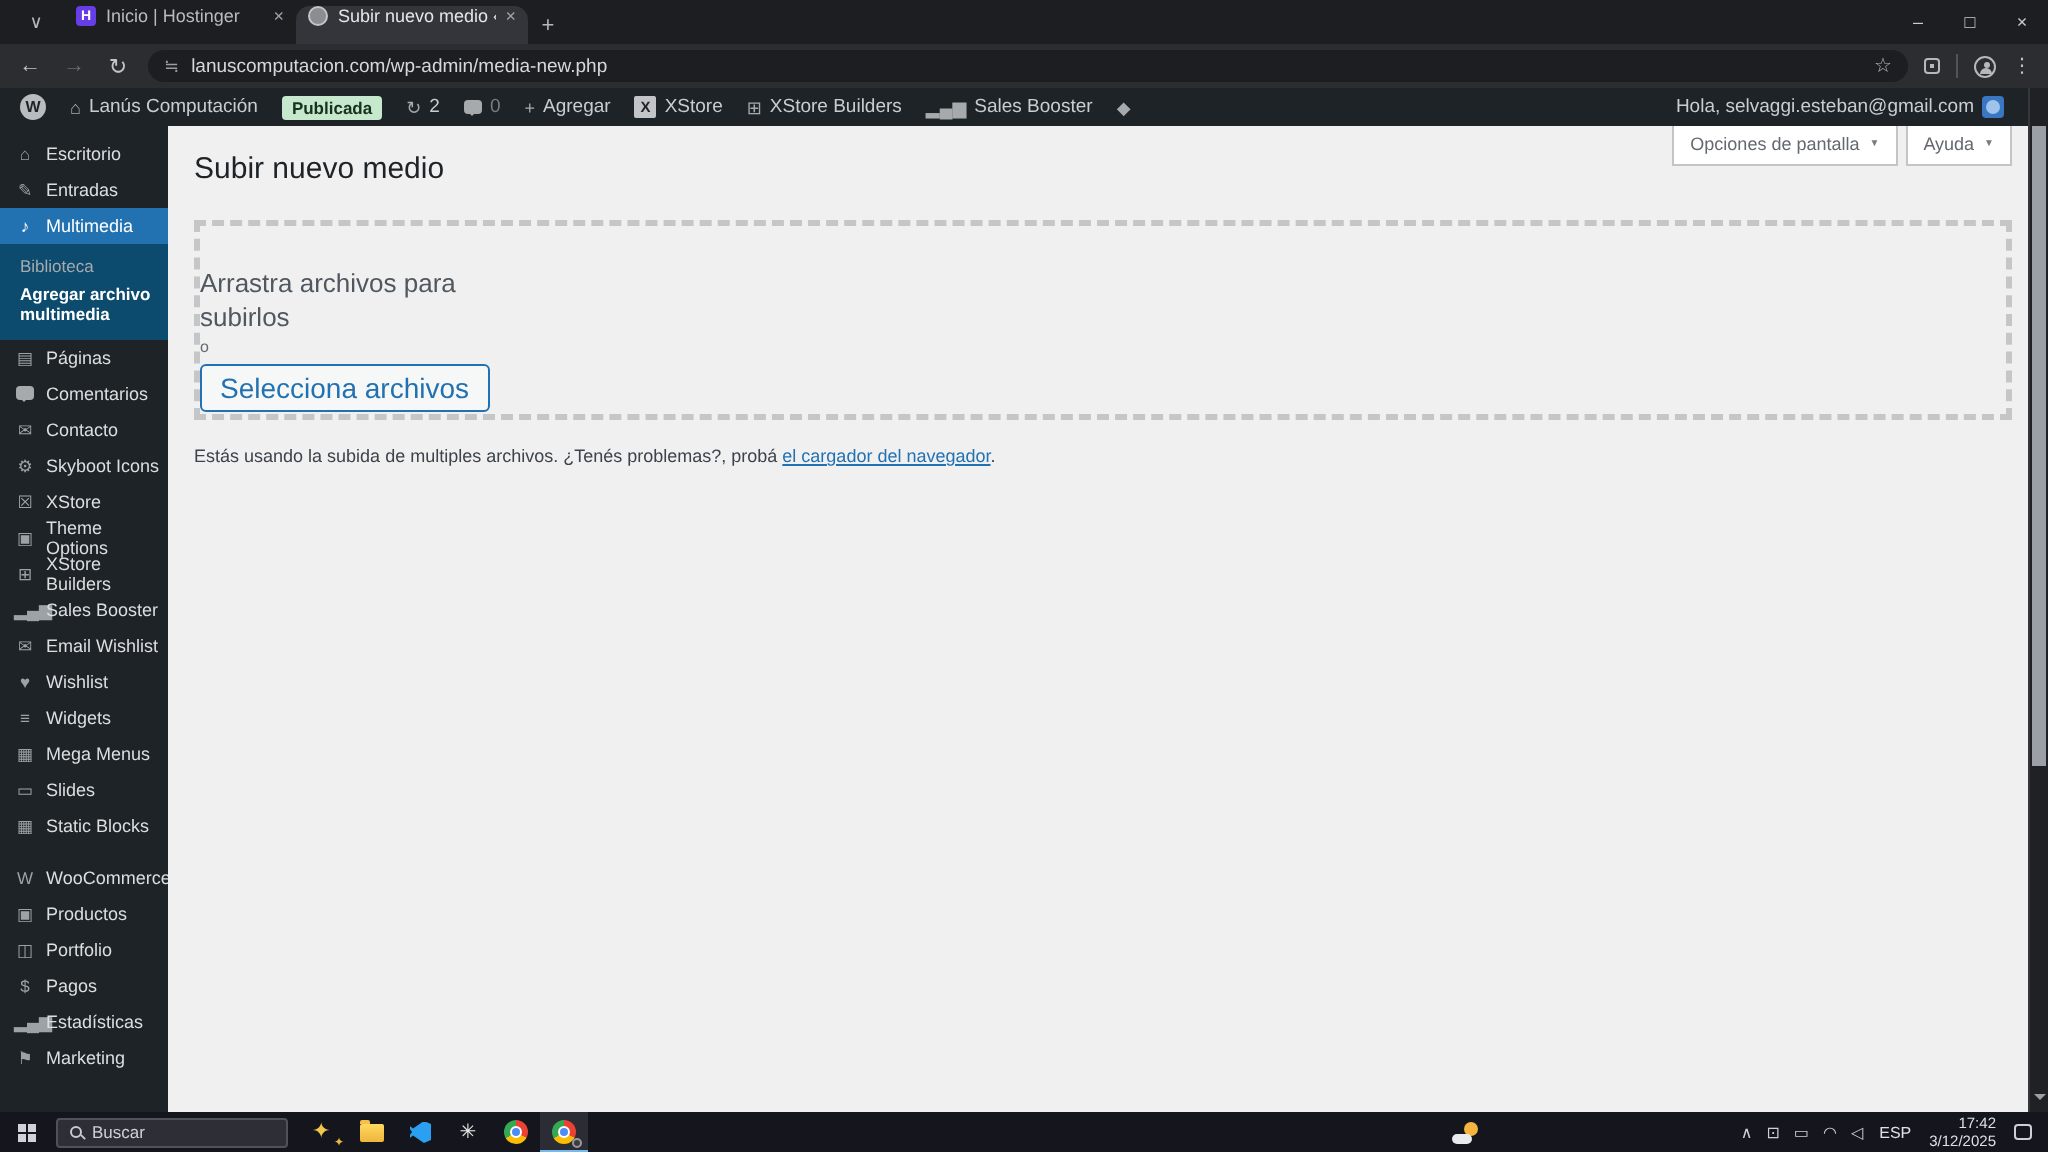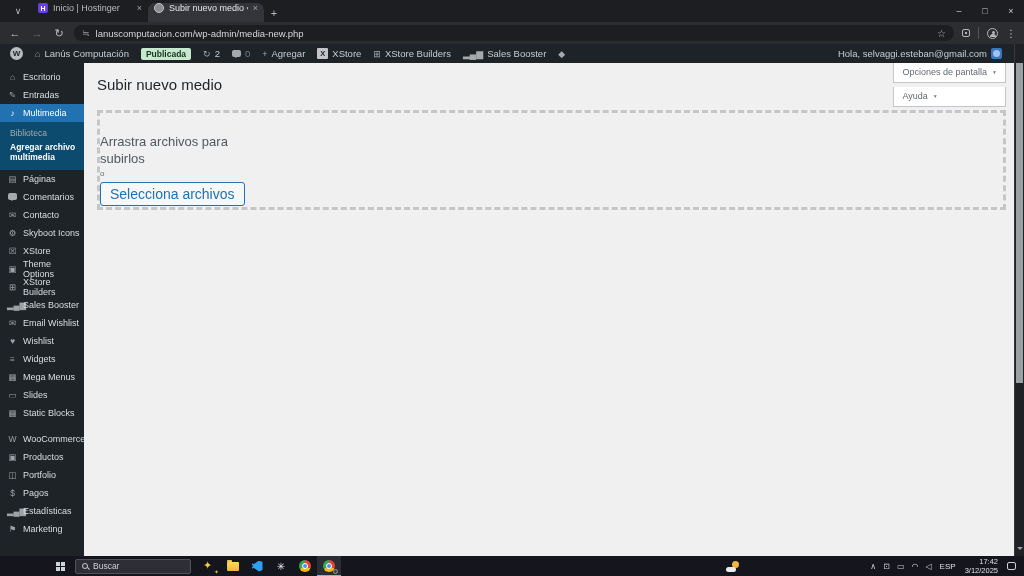--- a/index.html
+++ b/index.html
@@ -71,42 +71,42 @@
   .si.active .si-ico { color:#fff; }
   .si.active::after { content:""; position:absolute; right:-8px; top:50%; margin-top:-5px;
                       border:5px solid transparent; border-left-color:#2271b1; z-index:3; }
   .si.sep { margin-top:8px; }
   .submenu { background:#0c4a6e; padding:4px 0 6px; }
   .sub-item { padding:2px 8px 2px 10px; color:#a7aaad; font-size:8.5px; line-height:10px; }
   .sub-item.current { color:#fff; font-weight:bold; }
 
   
   .content { flex:1; background:#f0f0f1; position:relative; padding:0 18px 0 13px; min-width:0; }
-  .screen-tabs { position:absolute; top:0; right:18px; display:flex; gap:4px;flex-direction:column; }
+  .screen-tabs { position:absolute; top:0; right:18px; display:flex; gap:4px; }
   .stab { background:#fff; border:1px solid #c3c4c7; border-top:none; color:#646970; font-size:9px;
           padding:4px 8px 5px; display:flex; align-items:center; gap:5px; }
   .stab .caret { font-size:5px; color:#787c82; }
   .page-title { font-size:15px; font-weight:400; color:#1d2327; padding-top:13px; }
   .dropzone { margin-top:17px; border:3px dashed #c5c6c8; height:100px; padding-top:20px; }
   .dz-line { font-size:13px; line-height:17px; color:#50575e; }
   .dz-or { font-size:8px; color:#646970; margin:2px 0 4px; }
   .dz-btn { display:inline-block; background:#f6f7f7; border:1px solid #2271b1; color:#2271b1; font-size:14px;
             padding:3px 9px; border-radius:3px; cursor:pointer; }
   .note { font-size:9px; color:#3c434a; }
   .note1 { margin-top:13px; }
   .note2 { margin-top:9px; }
   .note a, .note .linkish { color:#2271b1; text-decoration:underline; cursor:pointer; }
 
   
   .scrollbar { position:absolute; top:0; right:0; bottom:0; width:10px; background:#202124; border-left:1px solid #36373b; z-index:5; }
   .sb-thumb { position:absolute; top:19px; left:1px; right:1px; height:320px; background:#9aa0a6; }
   .sb-arrow { position:absolute; bottom:3px; left:2px; width:0; height:0; border:3px solid transparent; border-top-color:#9aa0a6; }
 
   
-  .taskbar { height:20px; background:#15151d; display:flex; align-items:center; flex:0 0 auto; color:#dfe0e4;padding-left:47px; }
+  .taskbar { height:20px; background:#15151d; display:flex; align-items:center; flex:0 0 auto; color:#dfe0e4; }
   .tb-start { width:26px; height:20px; display:flex; align-items:center; justify-content:center; }
   .winlogo { width:9px; height:9px; display:grid; grid-template-columns:1fr 1fr; grid-template-rows:1fr 1fr; gap:1px; }
   .winlogo i { background:#cfd3d8; }
   .tb-search { width:116px; height:15px; background:#2e2e36; border:1px solid #51515a; border-radius:2px;
                display:flex; align-items:center; gap:5px; padding:0 6px; margin-left:2px; }
   .mag { width:6px; height:6px; border:1px solid #c9cbd0; border-radius:50%; position:relative; flex:0 0 auto; }
   .mag::after { content:""; position:absolute; width:3px; height:1px; background:#c9cbd0; transform:rotate(45deg); right:-3px; bottom:-1px; }
   .tb-search-label { font-size:8.5px; color:#cfcfd4; }
   .copilot { margin-left:8px; position:relative; width:22px; height:16px; }
   .copilot .s1 { position:absolute; left:4px; top:1px; color:#f2c84b; font-size:11px; }
@@ -337,20 +337,23 @@
 
         <h1 class="page-title">Subir nuevo medio</h1>
 
         <div class="dropzone">
           <div class="dz-line">Arrastra archivos para</div>
           <div class="dz-line">subirlos</div>
           <div class="dz-or">o</div>
           <span class="dz-btn">Selecciona archivos</span>
         </div>
 
+        <div class="note note1">
+          <span>Estás usando la subida de multiples archivos. ¿Tenés problemas?, probá </span><span class="linkish">el cargador del navegador</span><span>.</span>
+        </div>
       </section>
     </div>
 
     <div class="scrollbar">
       <div class="sb-thumb"></div>
       <div class="sb-arrow"></div>
     </div>
   </div>
 
   <div class="taskbar">

